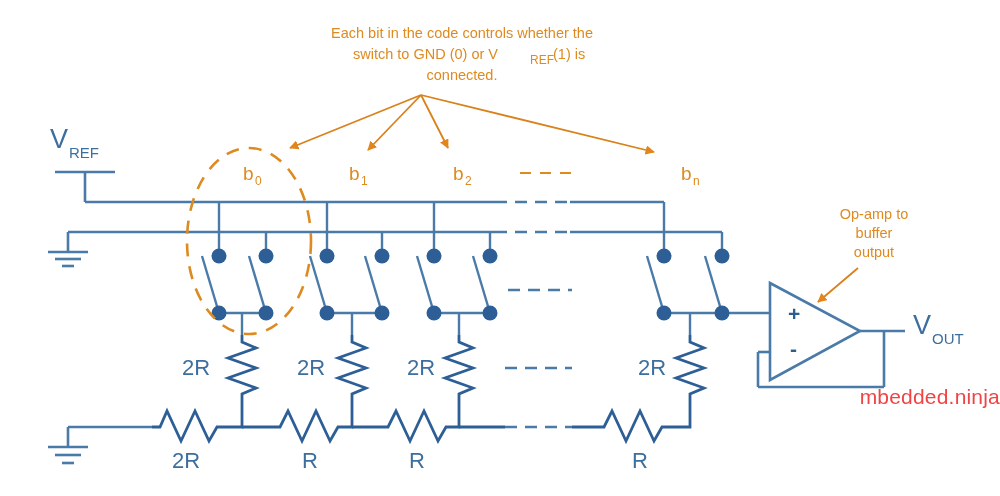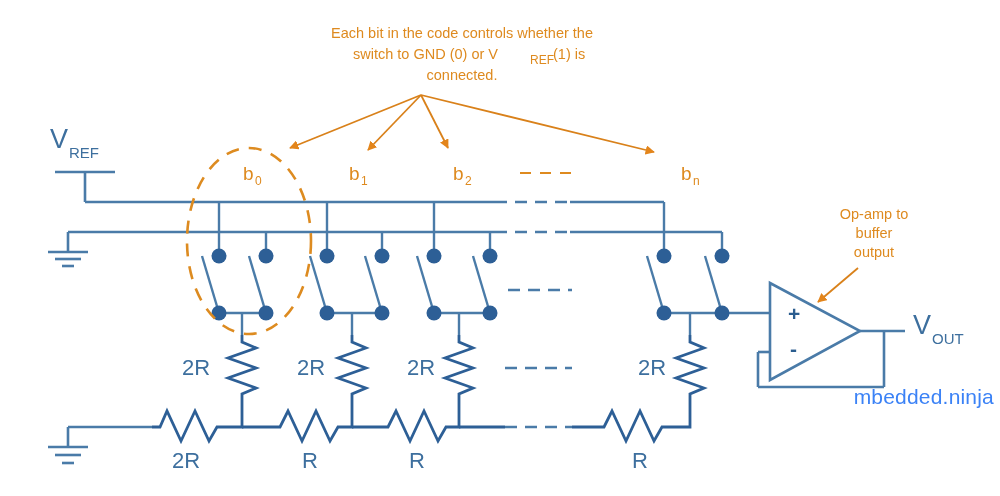--- a/index.html
+++ b/index.html
@@ -8,21 +8,21 @@
   #stage{position:relative;width:1000px;height:413px;background:#fff;}
   svg{position:absolute;left:0;top:0;}
   text{font-family:"Liberation Sans",sans-serif;}
   .annot{fill:#de8a1f;font-size:14.5px;}
   .bitlbl{fill:#de8a1f;font-size:19px;}
   .bitsub{fill:#de8a1f;font-size:12px;}
   .railbig{fill:#3d6f9e;font-size:27px;}
   .railsub{fill:#3d6f9e;font-size:15px;}
   .rlbl{fill:#3d6f9e;font-size:22px;}
   .opsign{fill:#2b5d8f;font-size:21px;font-weight:bold;}
-  .wm{position:absolute;right:6px;bottom:4px;color:#3b82f6;
+  .wm{position:absolute;right:0;bottom:4px;color:#ef4444;
       font-size:21px;letter-spacing:.2px;user-select:none;}
 </style>
 </head>
 <body>
 
 <div id="stage">
 
 <svg width="1000" height="496" viewBox="0 0 1000 496">
 
   <defs>

